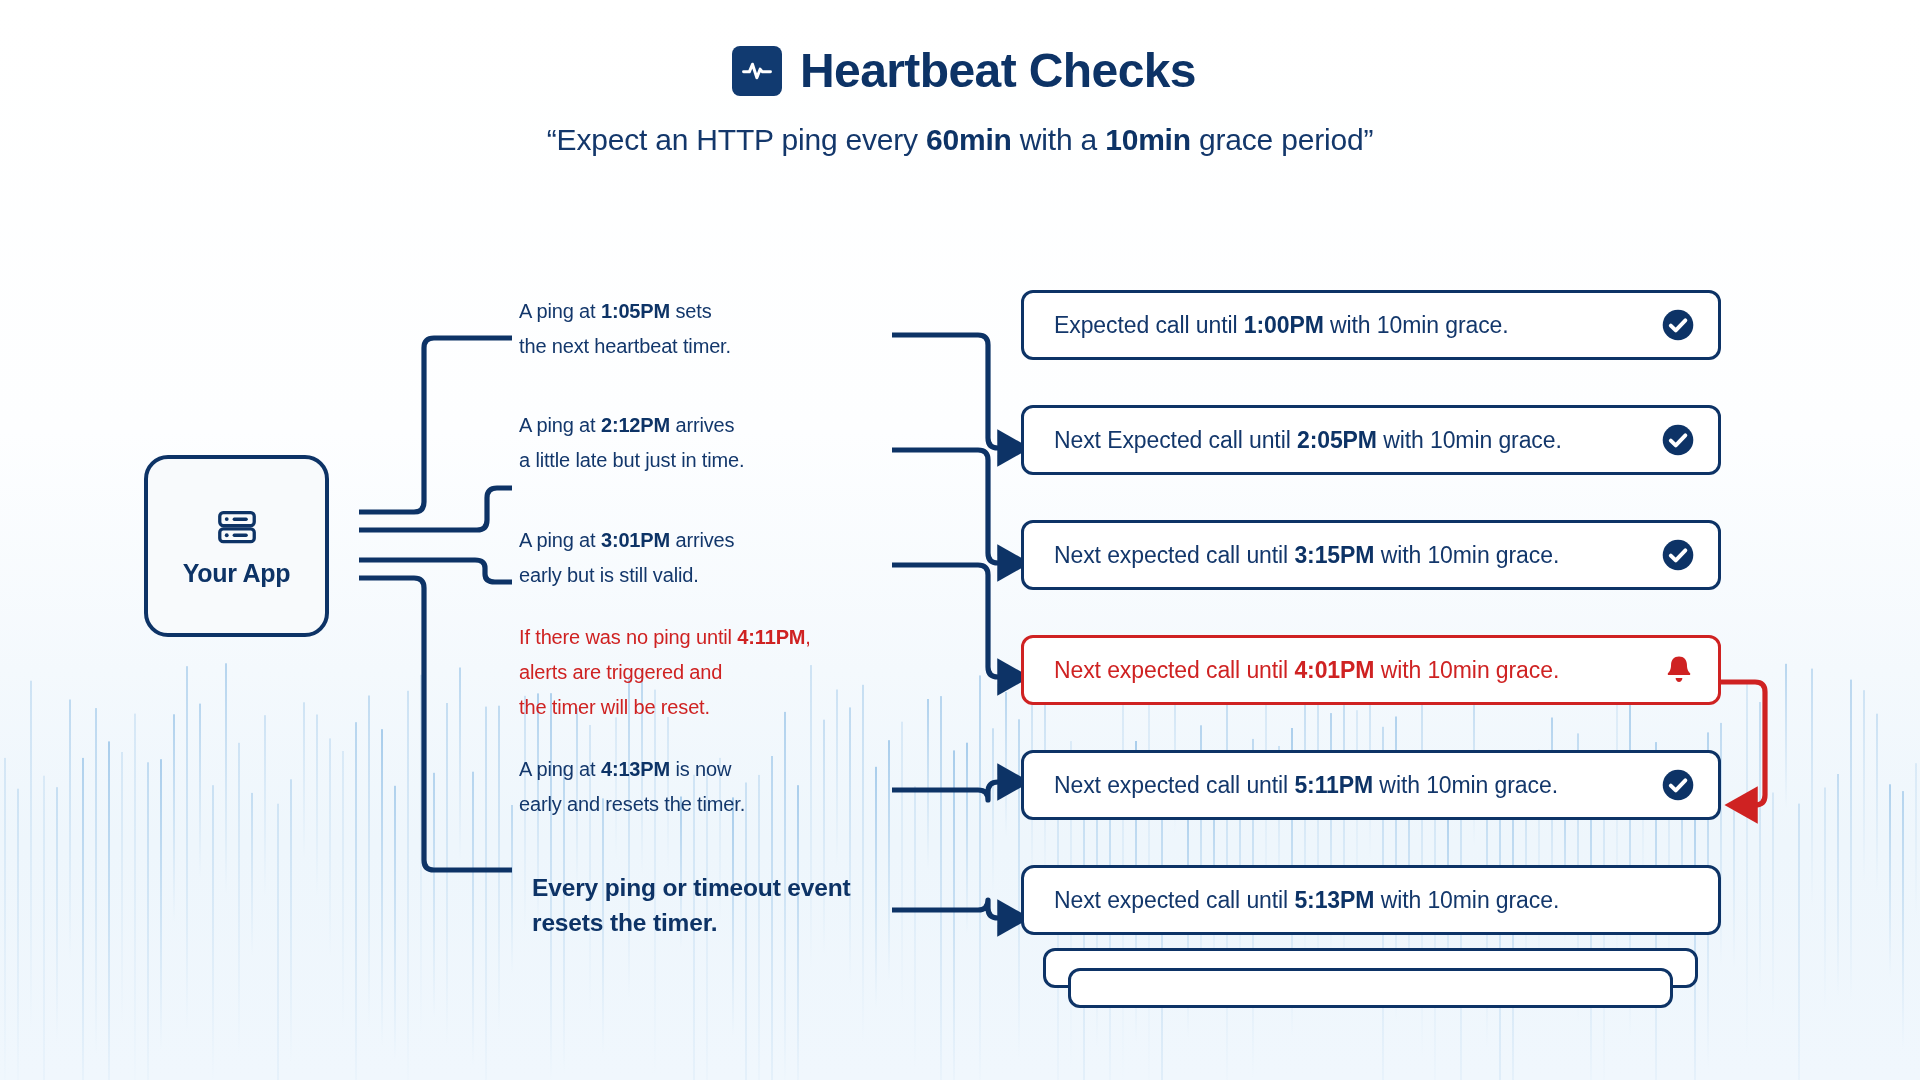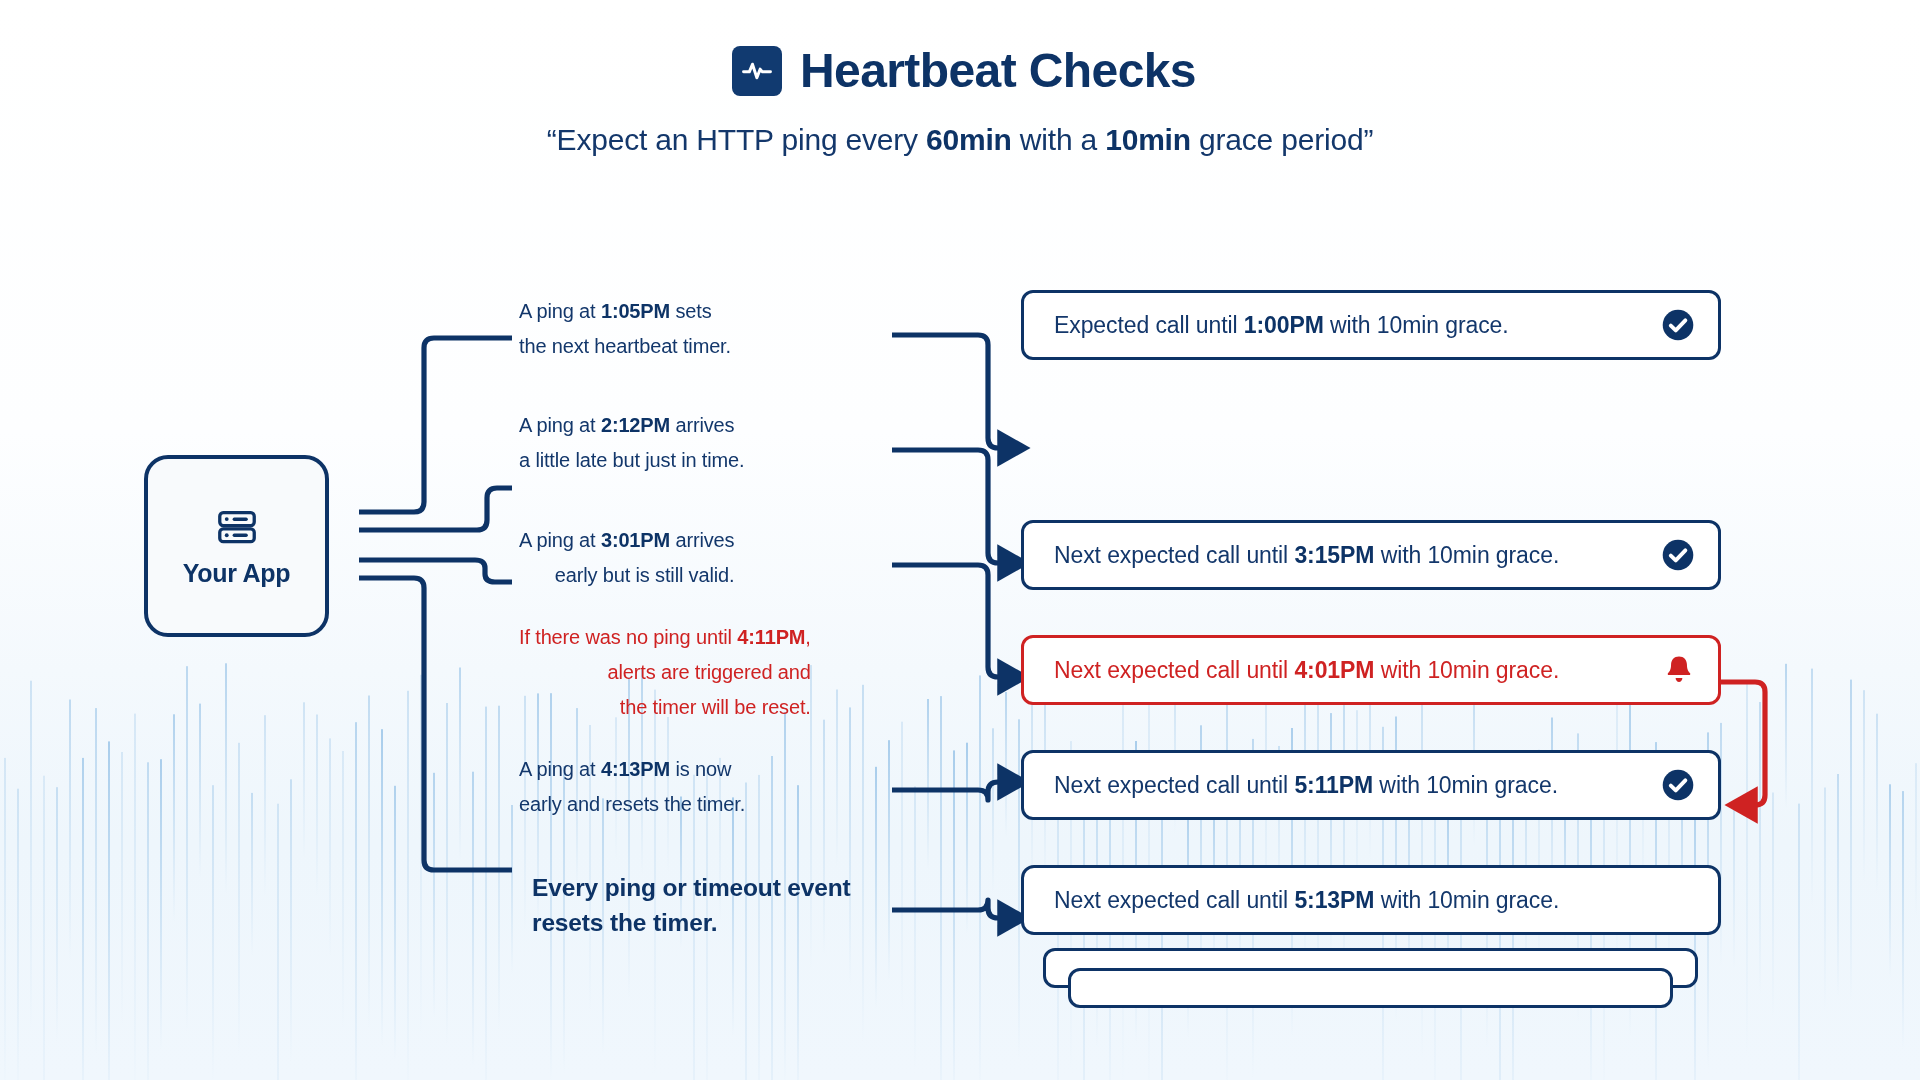--- a/index.html
+++ b/index.html
@@ -52,21 +52,21 @@
   }
   .app-label { font-size:25px; font-weight:700; color:#0d3366; letter-spacing:-0.3px; }
 
   
   .desc {
     position:absolute;
     font-size:20px; line-height:35px; color:#13376b;
     letter-spacing:-0.15px; white-space:pre-line;
   }
   .desc b { font-weight:700; color:#0d3366; }
-  .desc.alert { color:#cf2222;text-align:right; }
+  .desc.alert { color:#cf2222; }
   .desc.alert b { color:#cf2222; font-weight:700; }
   .desc.strong { font-weight:700; color:#0d3366; font-size:24.5px; }
 
   
   .card {
     position:absolute;
     width:700px; height:70px;
     border:3px solid #0d3366; border-radius:12px;
     background:#ffffff;
     display:flex; align-items:center;
@@ -309,52 +309,61 @@
         <rect x="9.6" y="15.6" width="8.3" height="1.85" rx="0.92" fill="#0d3366"></rect>
       </svg>
     </span>
     <span class="app-label">Your App</span>
   </div>
 
   <div class="desc" style="left:519px; top:294px;"><span>A ping at </span><b>1:05PM</b><span> sets</span><br><span>the next heartbeat timer.</span></div>
 
   <div class="desc" style="left:519px; top:408px;"><span>A ping at </span><b>2:12PM</b><span> arrives</span><br><span>a little late but just in time.</span></div>
 
-  <div class="desc" style="left:519px; top:523px;text-align:right;"><span> A ping at </span><b>3:01PM</b><span> arrives</span><br><span> early but is still valid.</span></div>
+  <div class="desc" style="left:519px; top:523px;"><span> A ping at </span><b>3:01PM</b><span> arrives</span><br><span> early but is still valid.</span></div>
 
   <div class="desc alert" style="left:519px; top:620px;"><span>If there was no ping until </span><b>4:11PM</b><span>,</span><br><span>alerts are triggered and</span><br><span>the timer will be reset.</span></div>
 
   <div class="desc" style="left:519px; top:752px;"><span>A ping at </span><b>4:13PM</b><span> is now</span><br><span>early and resets the timer.</span></div>
 
   <div class="desc strong" style="left:519px; top:870px;margin-left:13px;"><span>Every ping or timeout event</span><br><span>resets the timer.</span></div>
 
   <div class="ghost" style="left:1043px; top:948px; width:655px; height:40px;"></div>
   <div class="ghost" style="left:1068px; top:968px; width:605px; height:40px;"></div>
 
   <div class="card" style="left:1021px; top:290px;">
     <span class="card-text"><span>Expected call until </span><b>1:00PM</b><span> with 10min grace.</span></span>
     <span>
       <svg width="36" height="36" viewBox="0 0 24 24">
         <circle cx="12" cy="12" r="10.2" fill="#0d3366"></circle>
         <path d="M7.2 12.4 L10.5 15.6 L16.9 8.9" fill="none" stroke="#ffffff" stroke-width="2.6" stroke-linecap="round" stroke-linejoin="round"></path>
       </svg>
     </span>
   </div>
 
-
-  <div class="card" style="left:1021px; top:520px;">
-    <span class="card-text"><span>Next expected call until </span><b>3:15PM</b><span> with 10min grace.</span></span>
+  <div class="card" style="left:1021px; top:405px;">
+    <span class="card-text"><span>Next Expected call until </span><b>2:05PM</b><span> with 10min grace.</span></span>
     <span>
       <svg width="36" height="36" viewBox="0 0 24 24">
         <circle cx="12" cy="12" r="10.2" fill="#0d3366"></circle>
         <path d="M7.2 12.4 L10.5 15.6 L16.9 8.9" fill="none" stroke="#ffffff" stroke-width="2.6" stroke-linecap="round" stroke-linejoin="round"></path>
       </svg>
     </span>
   </div>
 
+  <div class="card" style="left:1021px; top:520px;">
+    <span class="card-text"><span>Next expected call until </span><b>3:15PM</b><span> with 10min grace.</span></span>
+    <span>
+      <svg width="36" height="36" viewBox="0 0 24 24">
+        <circle cx="12" cy="12" r="10.2" fill="#0d3366"></circle>
+        <path d="M7.2 12.4 L10.5 15.6 L16.9 8.9" fill="none" stroke="#ffffff" stroke-width="2.6" stroke-linecap="round" stroke-linejoin="round"></path>
+      </svg>
+    </span>
+  </div>
+
   <div class="card alert" style="left:1021px; top:635px;">
     <span class="card-text"><span>Next expected call until </span><b>4:01PM</b><span> with 10min grace.</span></span>
     <span>
       <svg width="34" height="34" viewBox="0 0 24 24">
         <path d="M12 2.4c-3.5 0-5.6 2.5-5.6 5.7 0 4.2-1.5 5.4-2.2 6.2-.4.5-.1 1.3.6 1.3h14.4c.7 0 1-.8.6-1.3-.7-.8-2.2-2-2.2-6.2 0-3.2-2.1-5.7-5.6-5.7z" fill="#cf2222"></path>
         <path d="M9.6 17.6h4.8c0 1.6-1.1 2.8-2.4 2.8s-2.4-1.2-2.4-2.8z" fill="#cf2222"></path>
       </svg>
     </span>
   </div>
 

